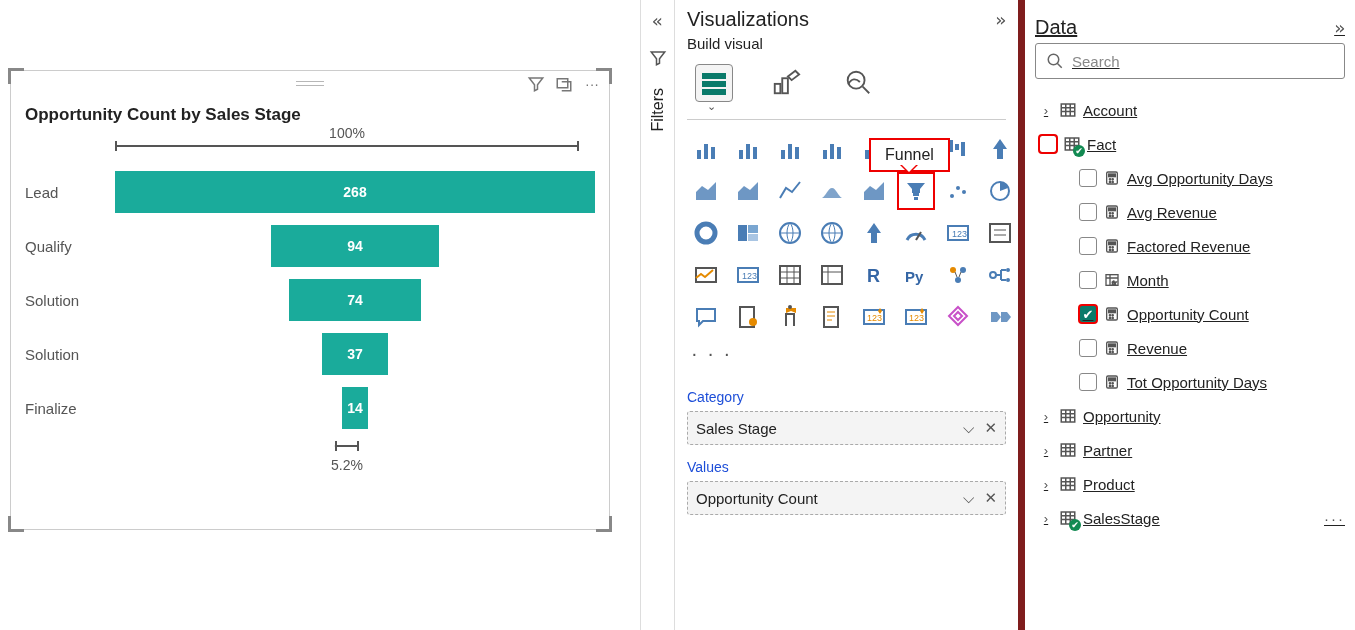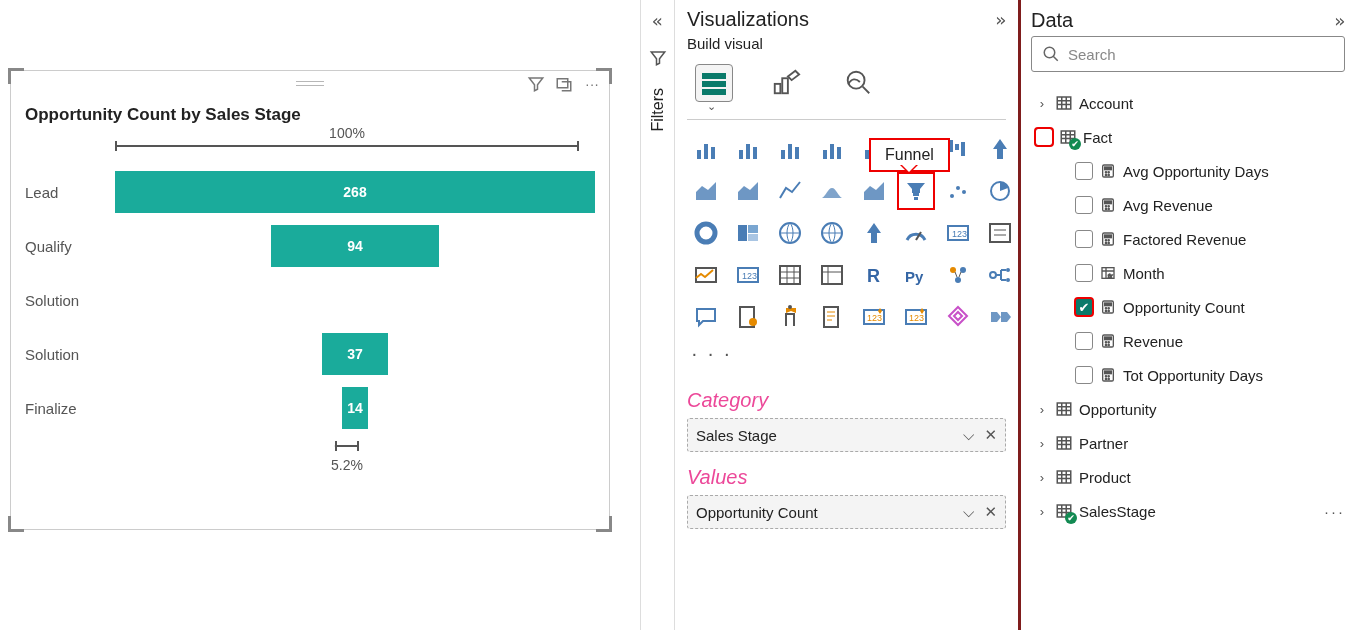--- a/index.html
+++ b/index.html
@@ -160,39 +160,40 @@
     content:""; position:absolute; bottom:-10px; left:50%; transform:translateX(-50%);
     border:8px solid transparent; border-top-color:#fff;
   }
   .tooltip-box::before {
     content:""; position:absolute; bottom:-13px; left:50%; transform:translateX(-50%);
     border:9px solid transparent; border-top-color:#e00;
   }
   .viz-more { font-size:20px; letter-spacing:2px; color:#555; padding:6px 4px;}
 
   .field-wells { margin-top:18px; }
-  .well-label { color:#ec4899; font-size:20px; margin-bottom:6px;font-style:italic;}
+  .well-label { color:#1d4ed8; font-size:14px; margin-bottom:6px;}
   .well-box {
     border:1px dashed #aaa;
     background:#f4f4f4;
     border-radius:3px;
     height:34px;
     display:flex; align-items:center; justify-content:space-between;
     padding:0 8px;
     margin-bottom:14px;
     font-size:15px;
   }
   .well-box .icons { display:flex; gap:10px; color:#555;}
 
   
   .data-pane {
     flex: 1;
-    border-left:3px solid #7f1d1d;
-    padding:9px 10px;
+    border-left:7px solid #7f1d1d;
+    padding:16px 10px;
     overflow:hidden;
+    text-decoration:underline;
   }
   .search-box {
     display:flex; align-items:center;
     border:1px solid #888; border-radius:3px;
     height:36px; padding:0 10px; gap:8px;
     margin:4px 0 14px 0;
     font-size:15px; color:#888;
   }
   .tree { font-size:15px; }
   .tree-row {
@@ -273,20 +274,23 @@
             </div>
           </div>
           <div class="frow">
             <span class="lbl">Qualify</span>
             <div class="track">
               <div class="bar" style="width:35.07462686567165%">94</div>
             </div>
           </div>
           <div class="frow">
             <span class="lbl">Solution</span>
+            <div class="track">
+              <div class="bar" style="width:27.611940298507463%">74</div>
+            </div>
           </div>
           <div class="frow">
             <span class="lbl">Solution</span>
             <div class="track">
               <div class="bar" style="width:13.805970149253731%">37</div>
             </div>
           </div>
           <div class="frow">
             <span class="lbl">Finalize</span>
             <div class="track">

